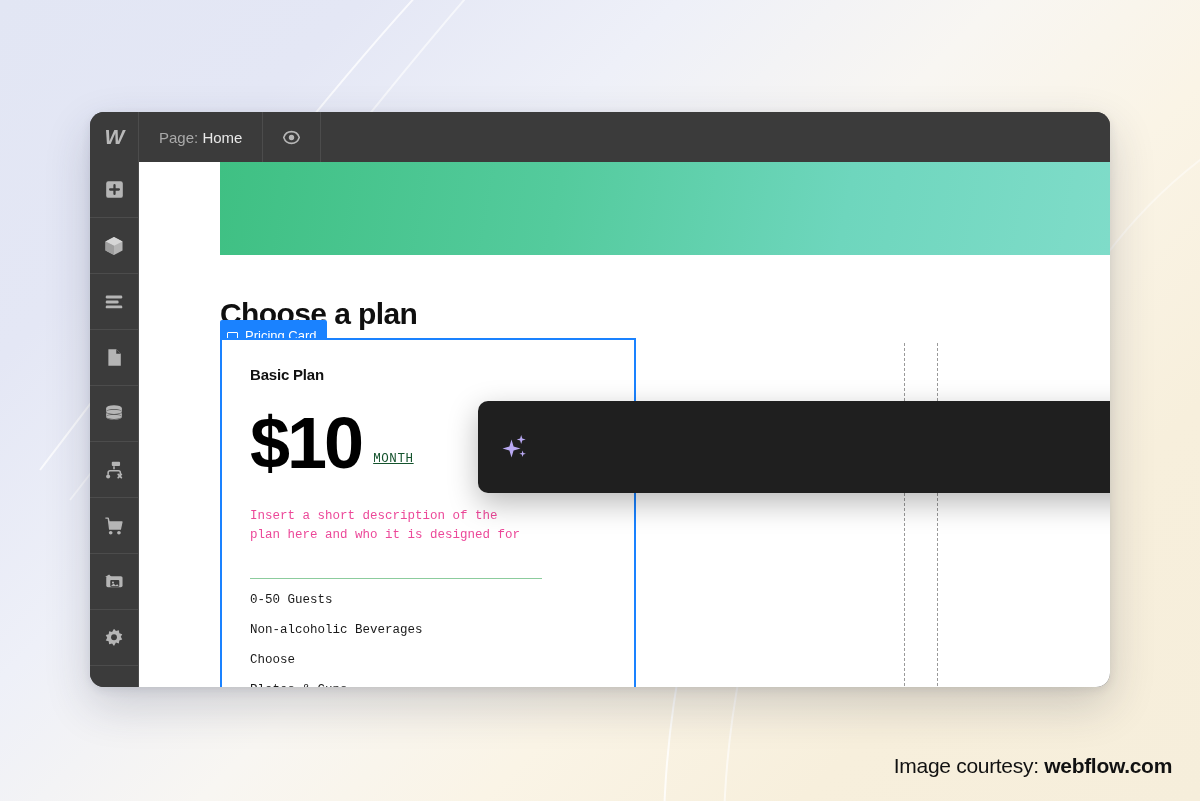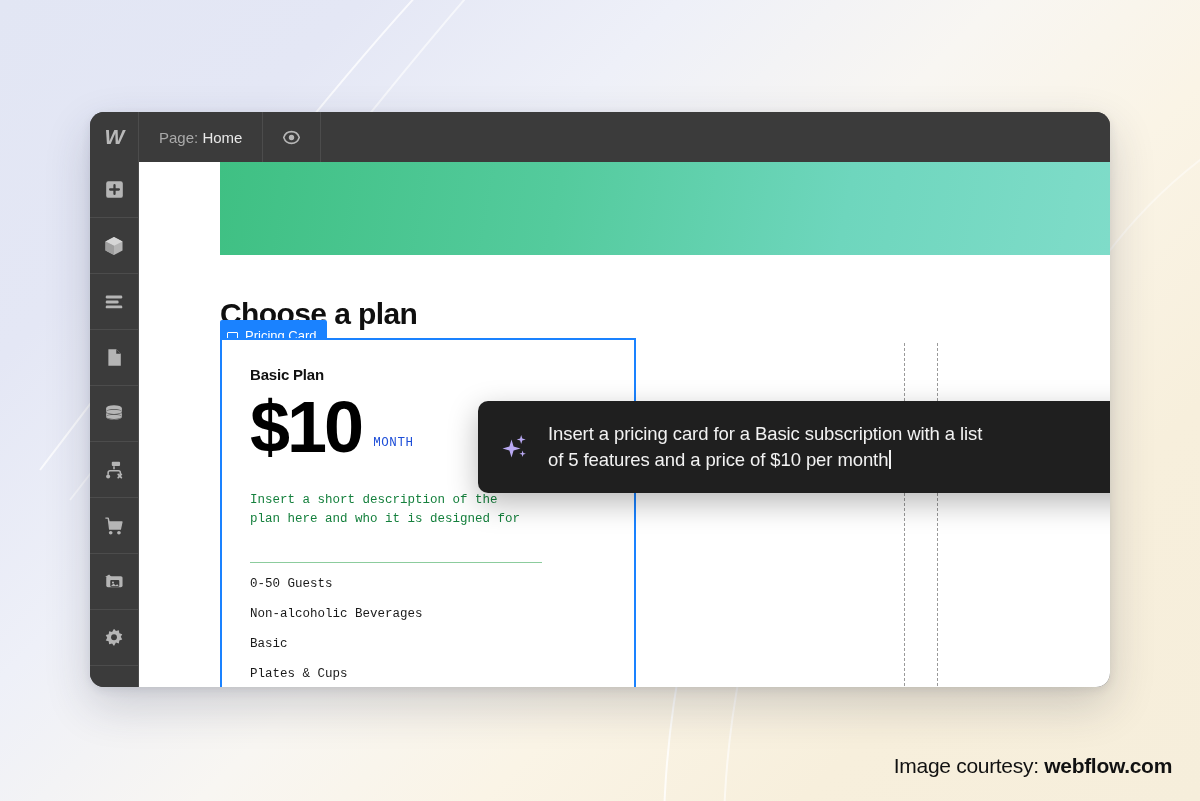--- a/index.html
+++ b/index.html
@@ -104,29 +104,29 @@
   .pricing-card{
     position:absolute; left:81px; top:176px;
     width:416px; height:400px;
     background:#fff;
     border:2px solid #1a82ff;
     border-bottom:none;
     padding:26px 28px 0 28px;
   }
   .plan-name{ font-size:15px; font-weight:700; color:#111; letter-spacing:-.2px; }
   .price-row{ display:flex; align-items:flex-end; gap:12px; margin-top:10px; }
-  .price{ font-size:72px; font-weight:800; color:#000; line-height:.95; letter-spacing:-3px; }
+  .price{ font-size:72px; font-weight:800; color:#000; line-height:.95; letter-spacing:-3px;margin-top:16px; }
   .price-period{
     font-family:"Liberation Mono", monospace;
-    font-size:12.5px; color:#1d4ed8; letter-spacing:.6px; padding-bottom:11px;
+    font-size:12.5px; color:#14532d; letter-spacing:.6px; padding-bottom:11px;text-decoration:underline;
   }
   .plan-desc{
     margin-top:30px;
     font-family:"Liberation Mono", monospace;
-    font-size:12.5px; line-height:1.45; color:#15803d; max-width:285px;
+    font-size:12.5px; line-height:1.45; color:#ec4899; max-width:285px;
   }
   .divider{ margin-top:34px; height:1.5px; background:#8ccc9d; width:292px; }
   .feature-list{ margin-top:14px; list-style:none; }
   .feature-list li{
     font-family:"Liberation Mono", monospace;
     font-size:12.5px; color:#1a1a1a; margin-bottom:16px;
   }
 
   
   .guide{
@@ -296,38 +296,34 @@
           <span class="price-period">MONTH</span>
         </div>
 
         <div class="plan-desc">Insert a short description of the plan here and who it is designed for</div>
 
         <div class="divider"></div>
 
         <ul class="feature-list">
           <li>0-50 Guests</li>
           <li>Non-alcoholic Beverages</li>
-          <li>Basic</li>
+          <li>Choose</li>
           <li>Plates &amp; Cups</li>
         </ul>
       </div>
 
     </div>
   </div>
 
   <div class="ai-prompt">
     <span class="sparkle">
       <svg width="34" height="34" viewBox="0 0 34 34" fill="none">
         <path d="M13.5 9.5 15.6 16.4 22.5 18.5 15.6 20.6 13.5 27.5 11.4 20.6 4.5 18.5 11.4 16.4z" fill="#b9a9f2"></path>
         <path d="M23.2 5 24.3 8.4 27.7 9.5 24.3 10.6 23.2 14 22.1 10.6 18.7 9.5 22.1 8.4z" fill="#b9a9f2"></path>
         <path d="M24.6 20.4 25.4 22.9 27.9 23.7 25.4 24.5 24.6 27 23.8 24.5 21.3 23.7 23.8 22.9z" fill="#b9a9f2"></path>
       </svg>
     </span>
-    <div class="ai-text">
-      <div>Insert a pricing card for a Basic subscription with a list</div>
-      <div><span>of 5 features and a price of $10 per month</span><span class="caret"></span></div>
-    </div>
   </div>
 
 </div>
 
 <div class="attribution"><span>Image courtesy:</span>
   <b>webflow.com</b></div>
 
 </body></html>

